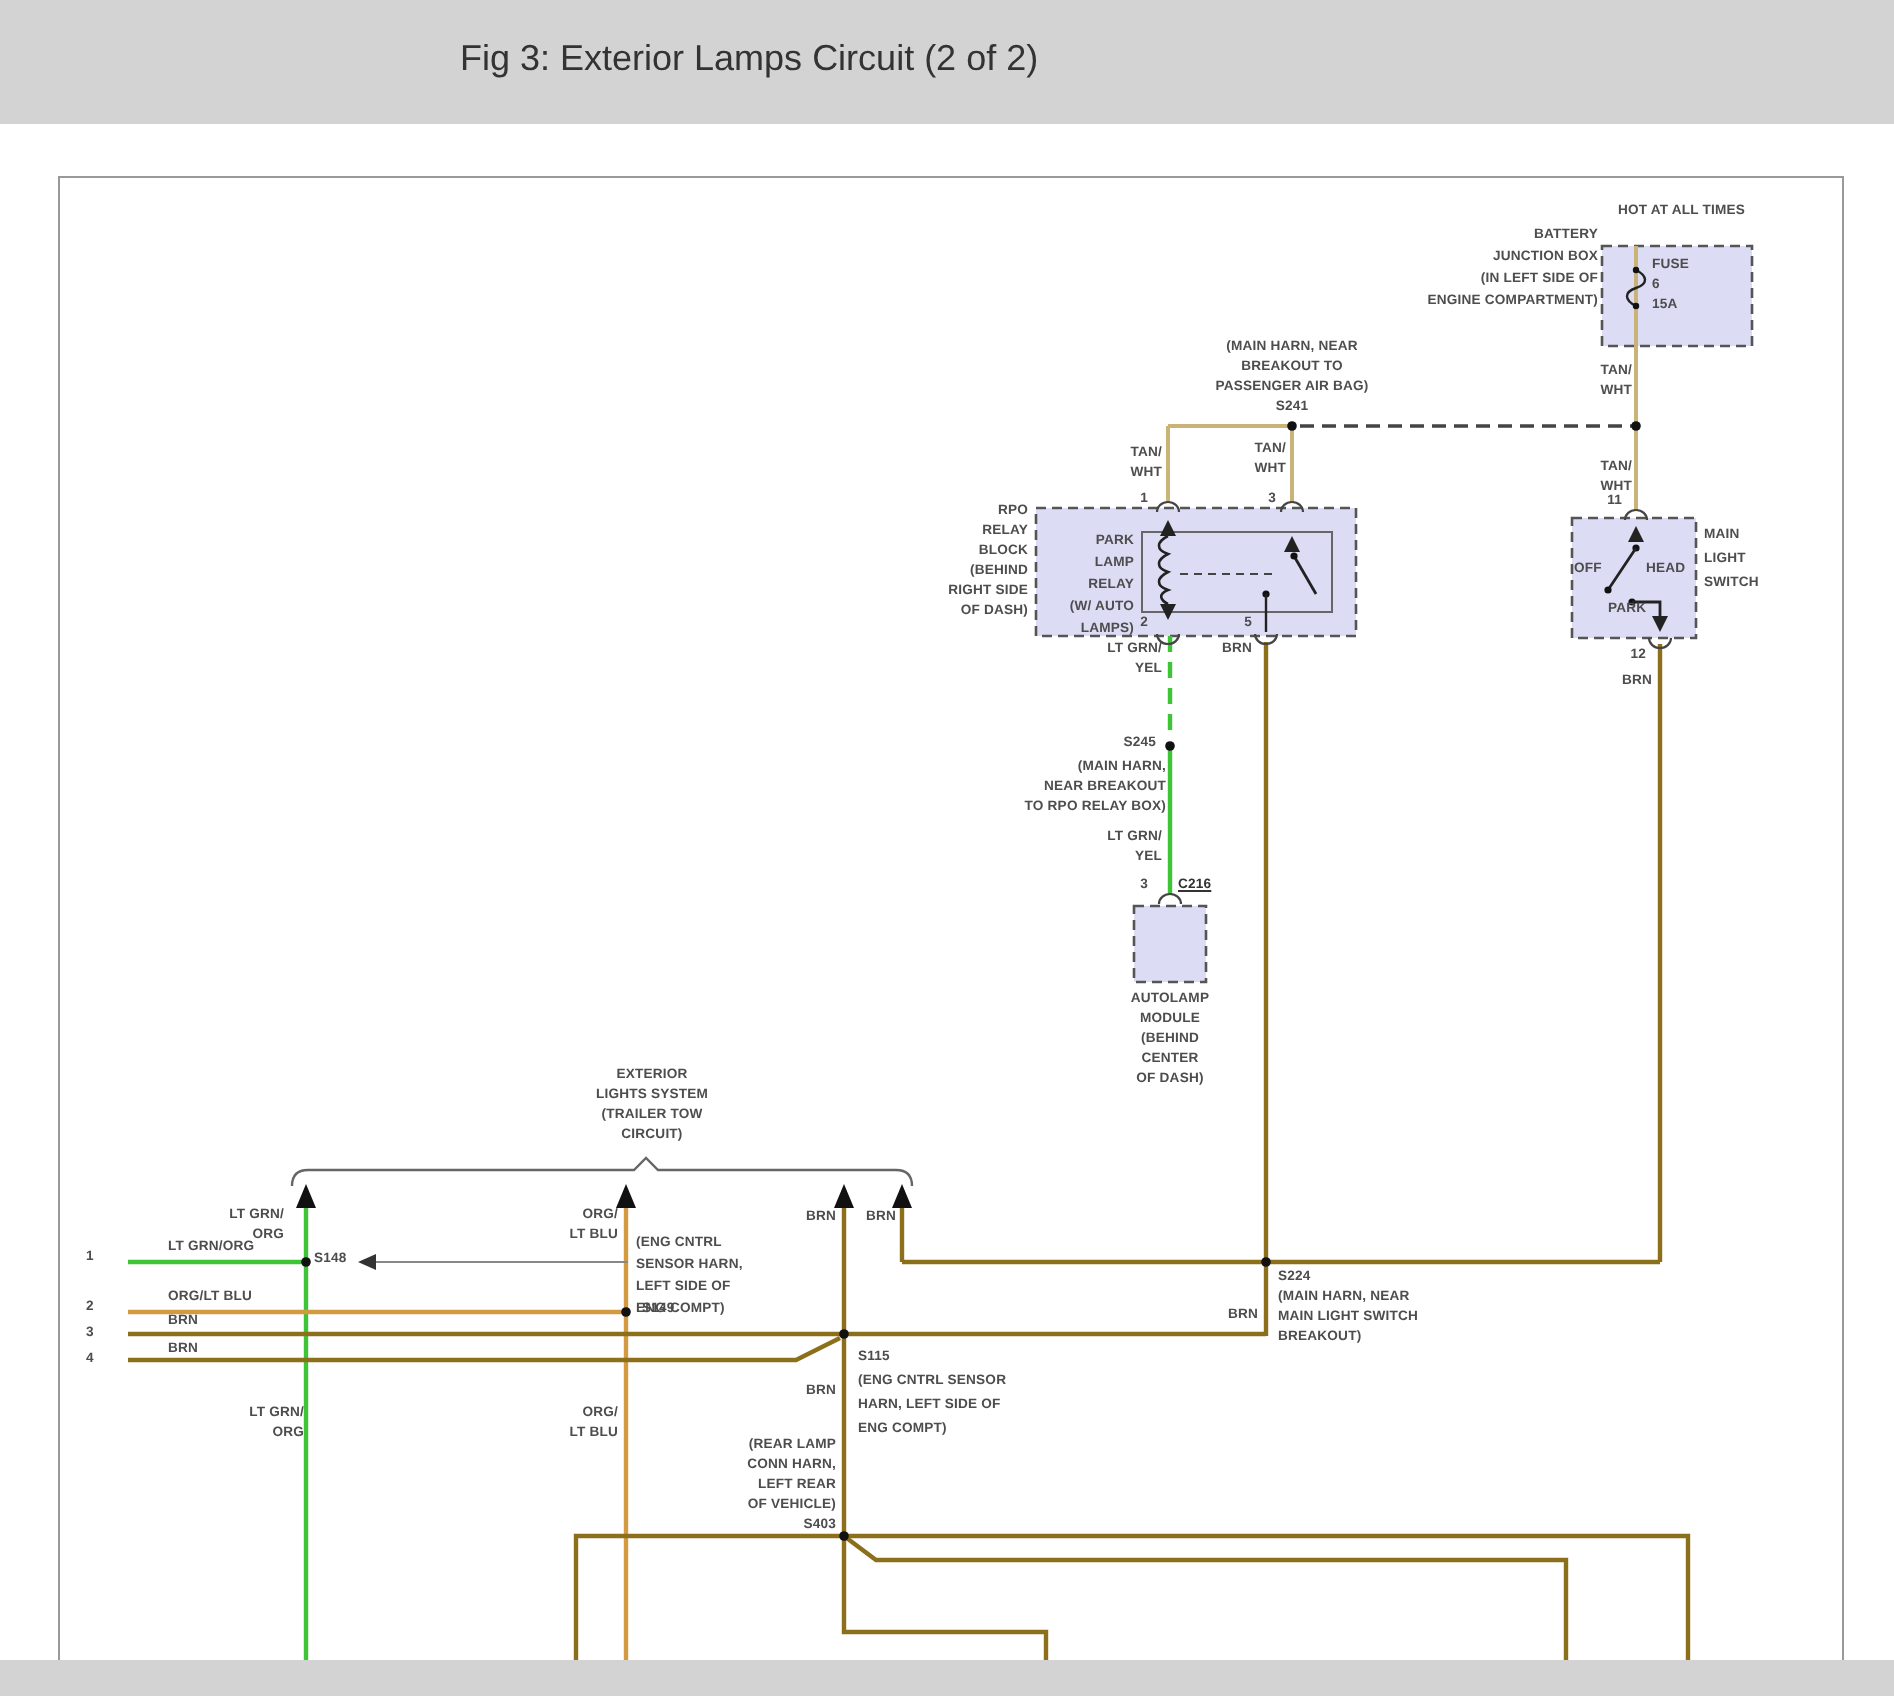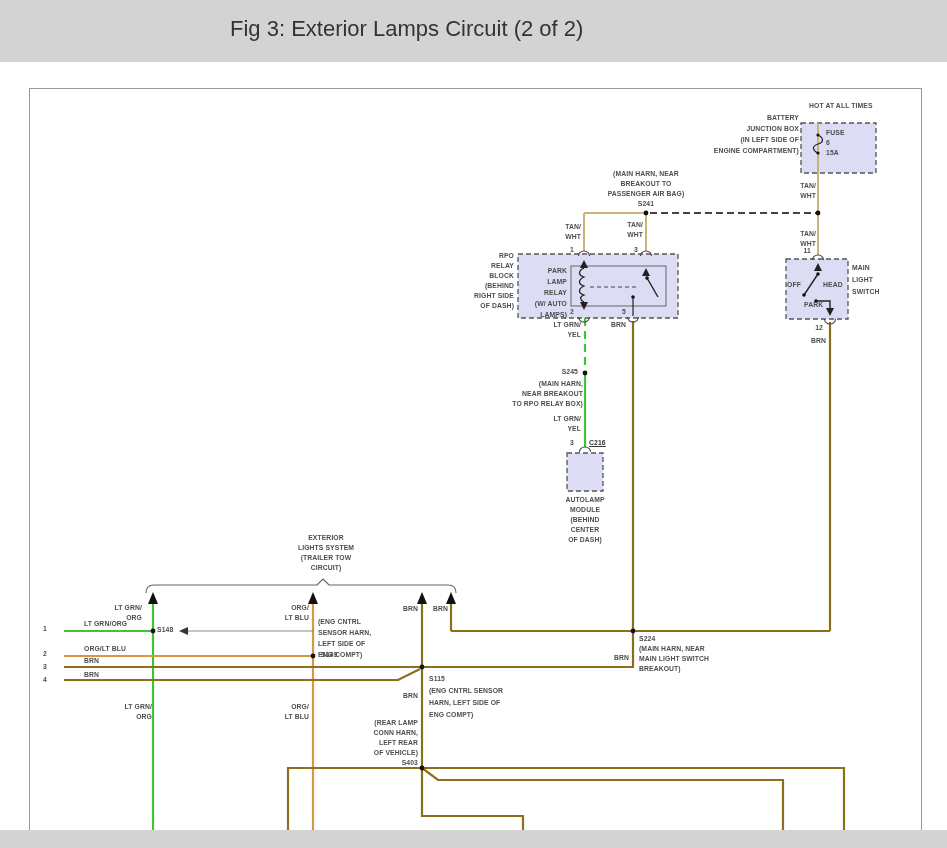--- a/index.html
+++ b/index.html
@@ -1,18 +1,18 @@
 <!DOCTYPE html>
 <html><head>
 <meta charset="utf-8">
 <style>
   html,body{margin:0;padding:0;background:#ffffff;}
   body{width:947px;height:848px;position:relative;font-family:"Liberation Sans",sans-serif;overflow:hidden;}
   .header{position:absolute;left:0;top:0;width:947px;height:62px;background:#d3d3d3;}
-  .header .title{position:absolute;left:230px;top:0;line-height:58px;font-size:22px;color:#333;}
+  .header .title{position:absolute;left:230px;top:0;line-height:58px;font-size:18px;color:#333;}
   .footer{position:absolute;left:0;top:830px;width:947px;height:18px;background:#d3d3d3;}
   .canvas{position:absolute;left:29px;top:88px;width:891px;height:742px;background:#fff;border:1px solid #999;}
   .canvas svg{position:absolute;left:0;top:0;}
   .lbl{position:absolute;font-size:6.8px;line-height:10px;font-weight:700;color:#4d4d4d;
        white-space:pre-line;letter-spacing:0.1px;}
   .ra{text-align:right;}
   .ctr{text-align:center;}
   .lh11{line-height:11px;}
   .lh12{line-height:12px;}
   .link{text-decoration:underline;color:#333;cursor:pointer;}

